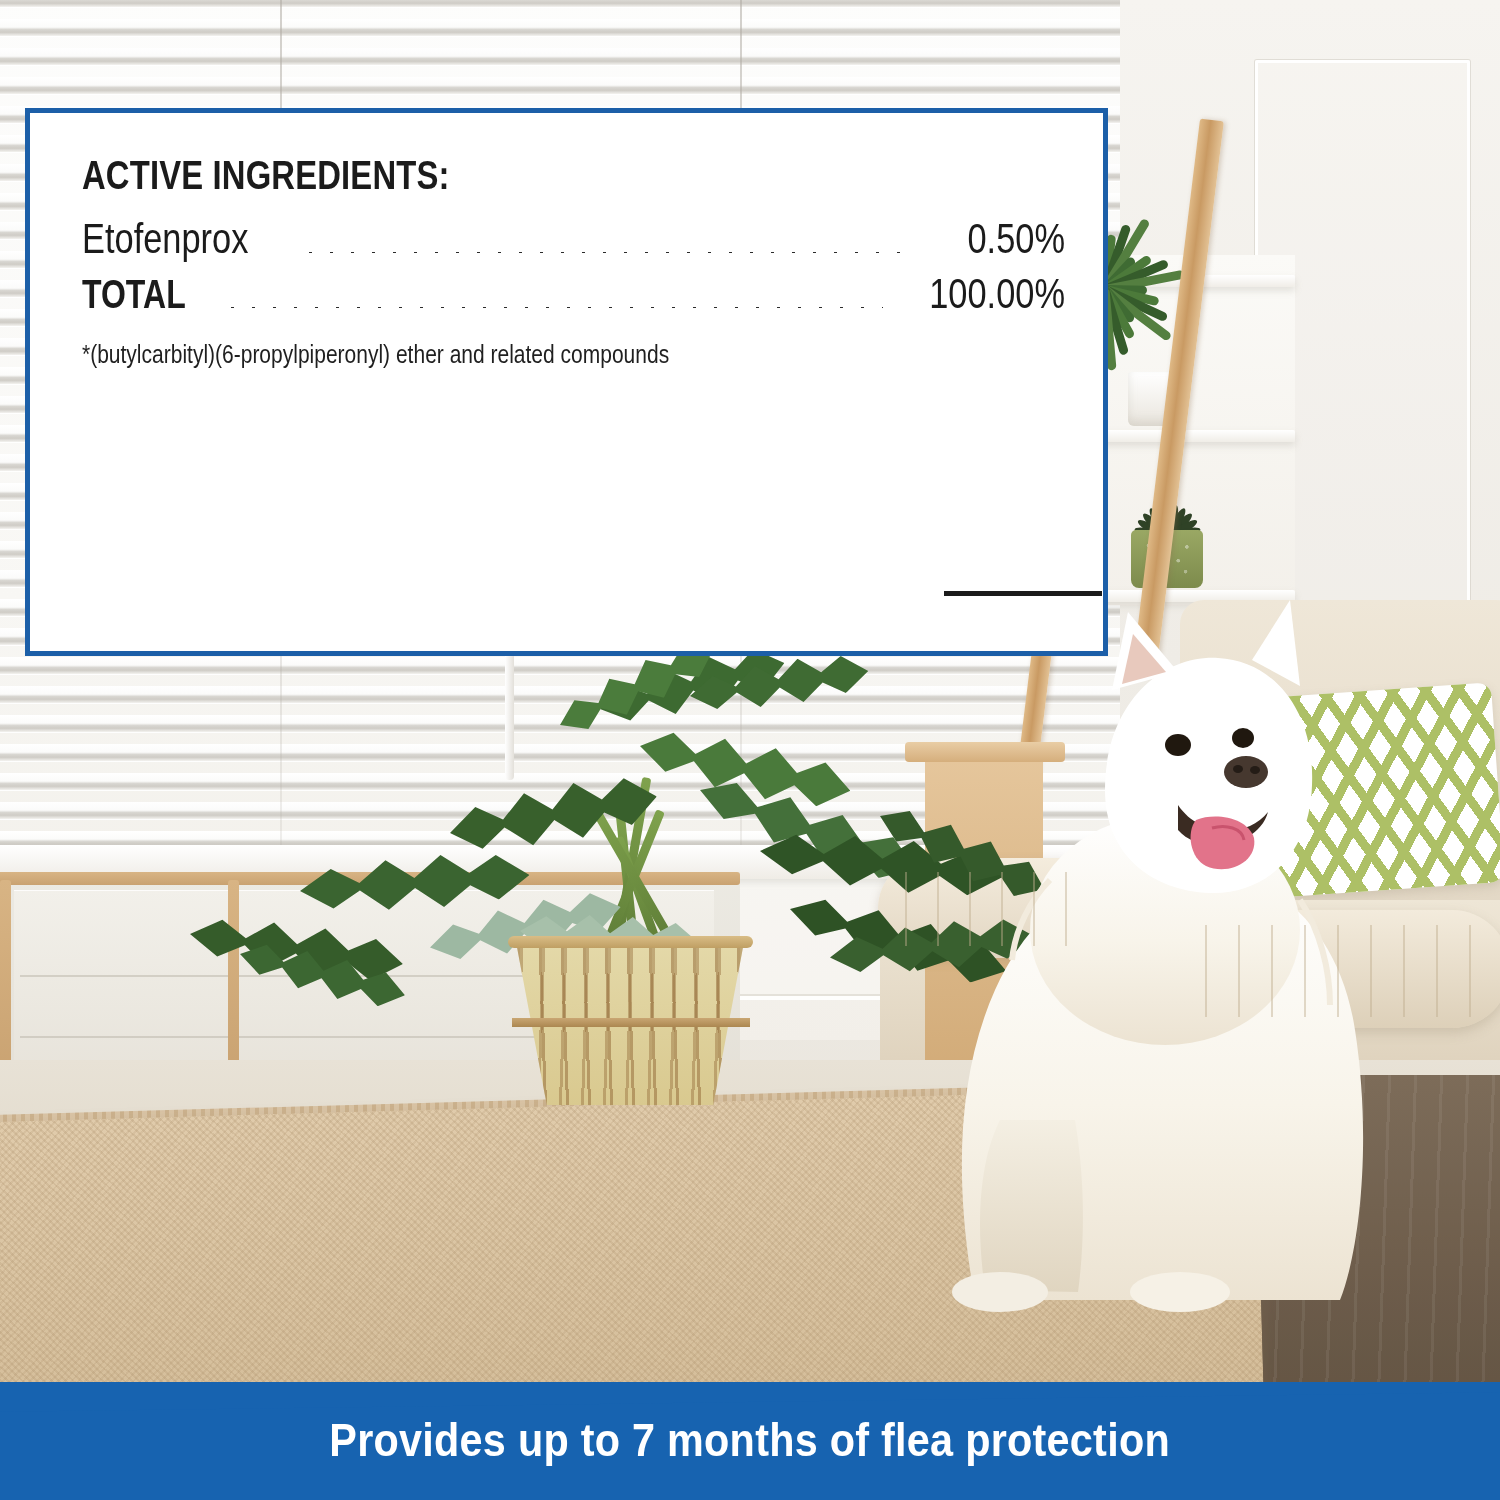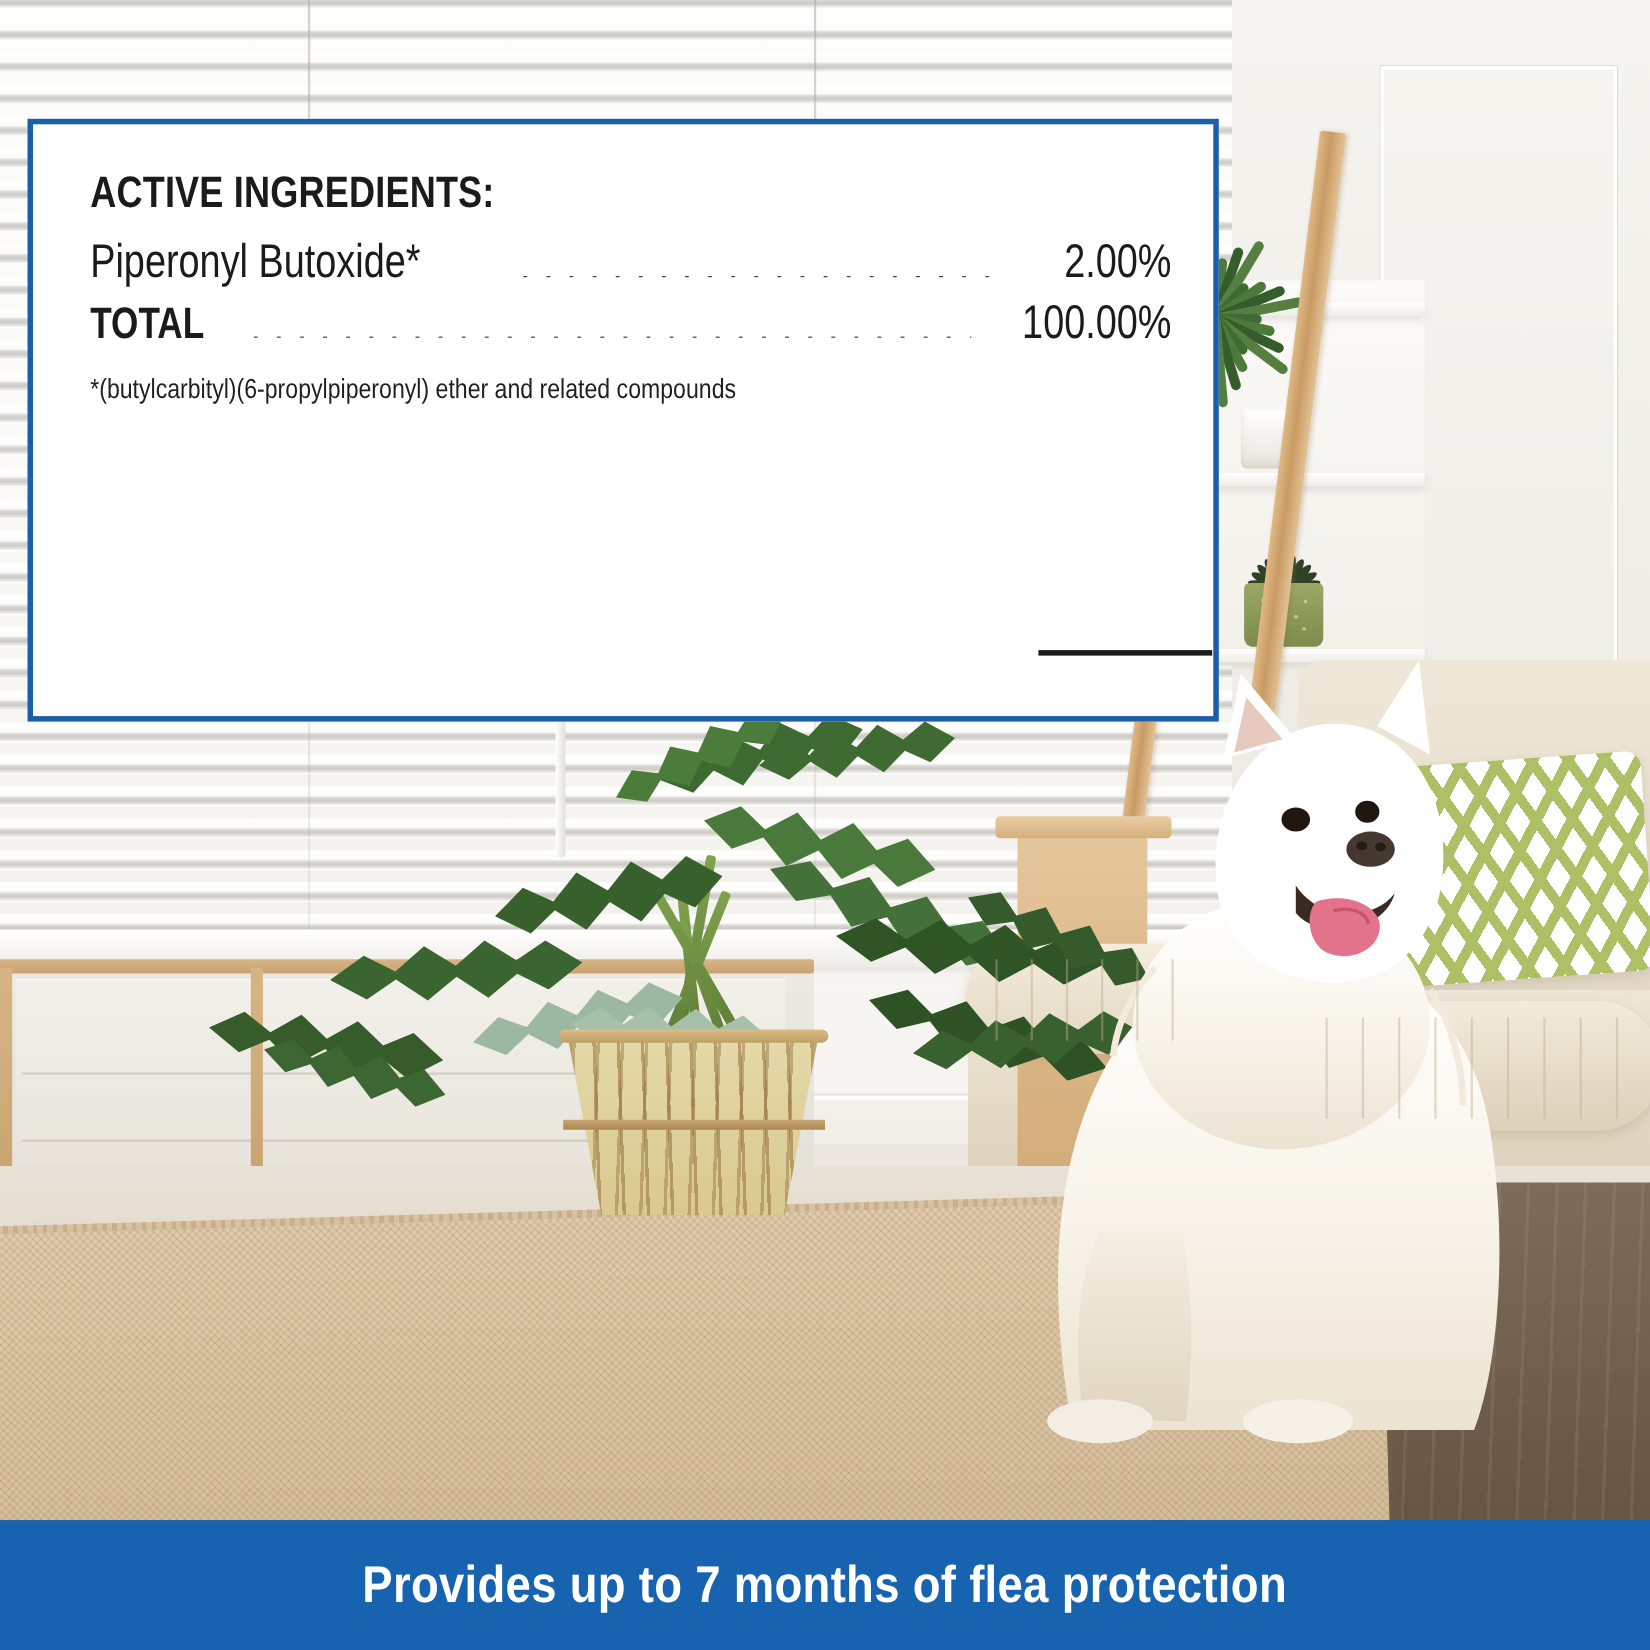--- a/index.html
+++ b/index.html
@@ -549,26 +549,26 @@
     <div class="sofa-fold" style="left: 969px; top: 872px; height: 74px;"></div>
     <div class="sofa-fold" style="left: 1001px; top: 872px; height: 74px;"></div>
     <div class="sofa-fold" style="left: 1033px; top: 872px; height: 74px;"></div>
     <div class="sofa-fold" style="left: 1065px; top: 872px; height: 74px;"></div>
   </div>
 
 <div id="panel">
   <div class="panel-head">ACTIVE INGREDIENTS:</div>
 
 
-
   <div class="ing-row">
-    <div class="ing-name">Piperonyl Butoxide*</div>
+    <div class="ing-name">Etofenprox</div>
     <div class="leader"></div>
-    <div class="ing-val">2.00%</div>
+    <div class="ing-val">0.50%</div>
   </div>
+
 
 
   <div class="ing-row row-total">
     <div class="ing-name bold">TOTAL</div>
     <div class="leader"></div>
     <div class="ing-val wide">100.00%</div>
   </div>
 
   <div class="rule"></div>
 

